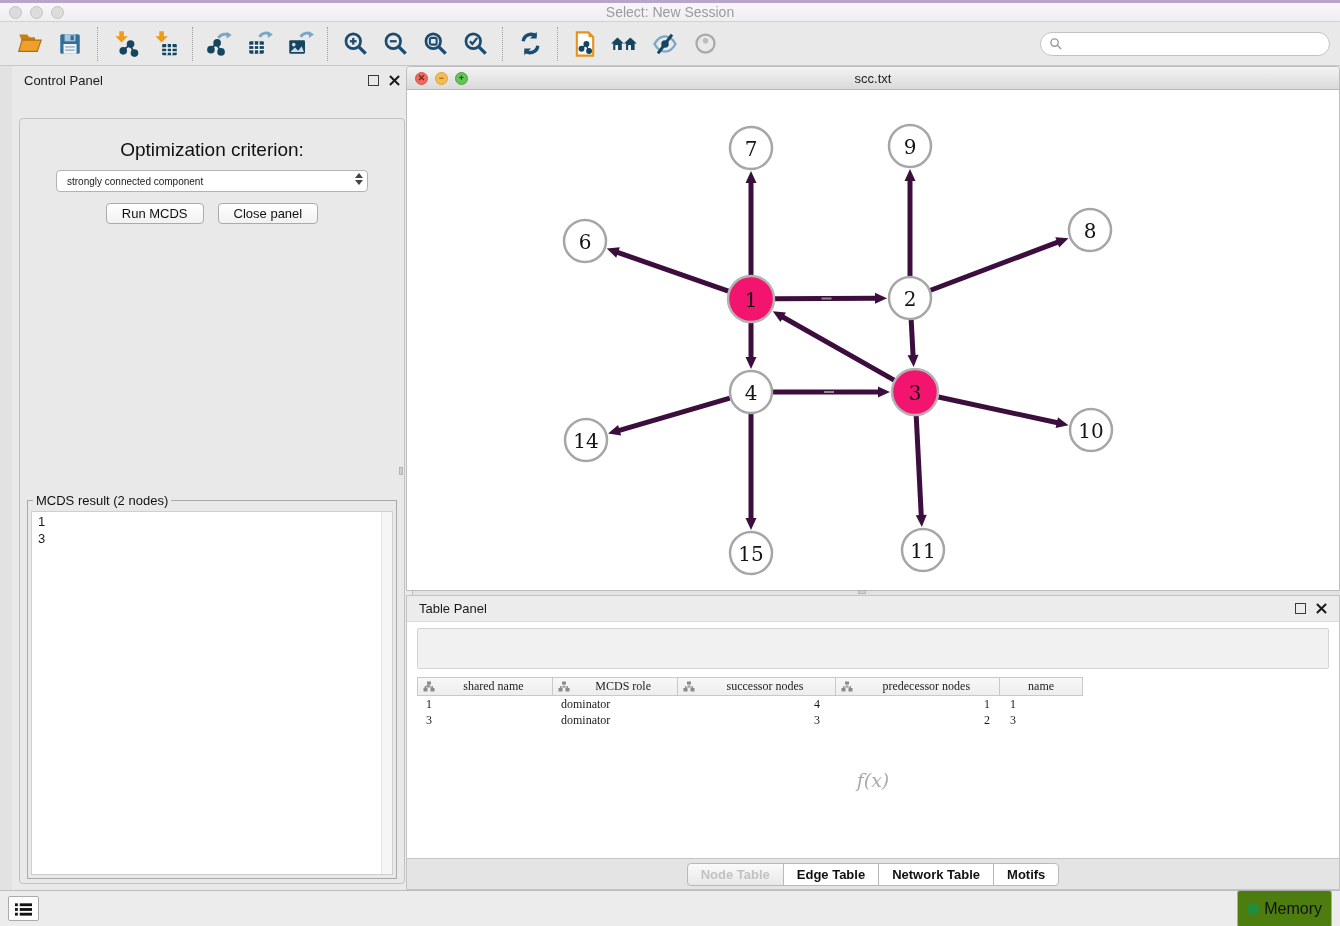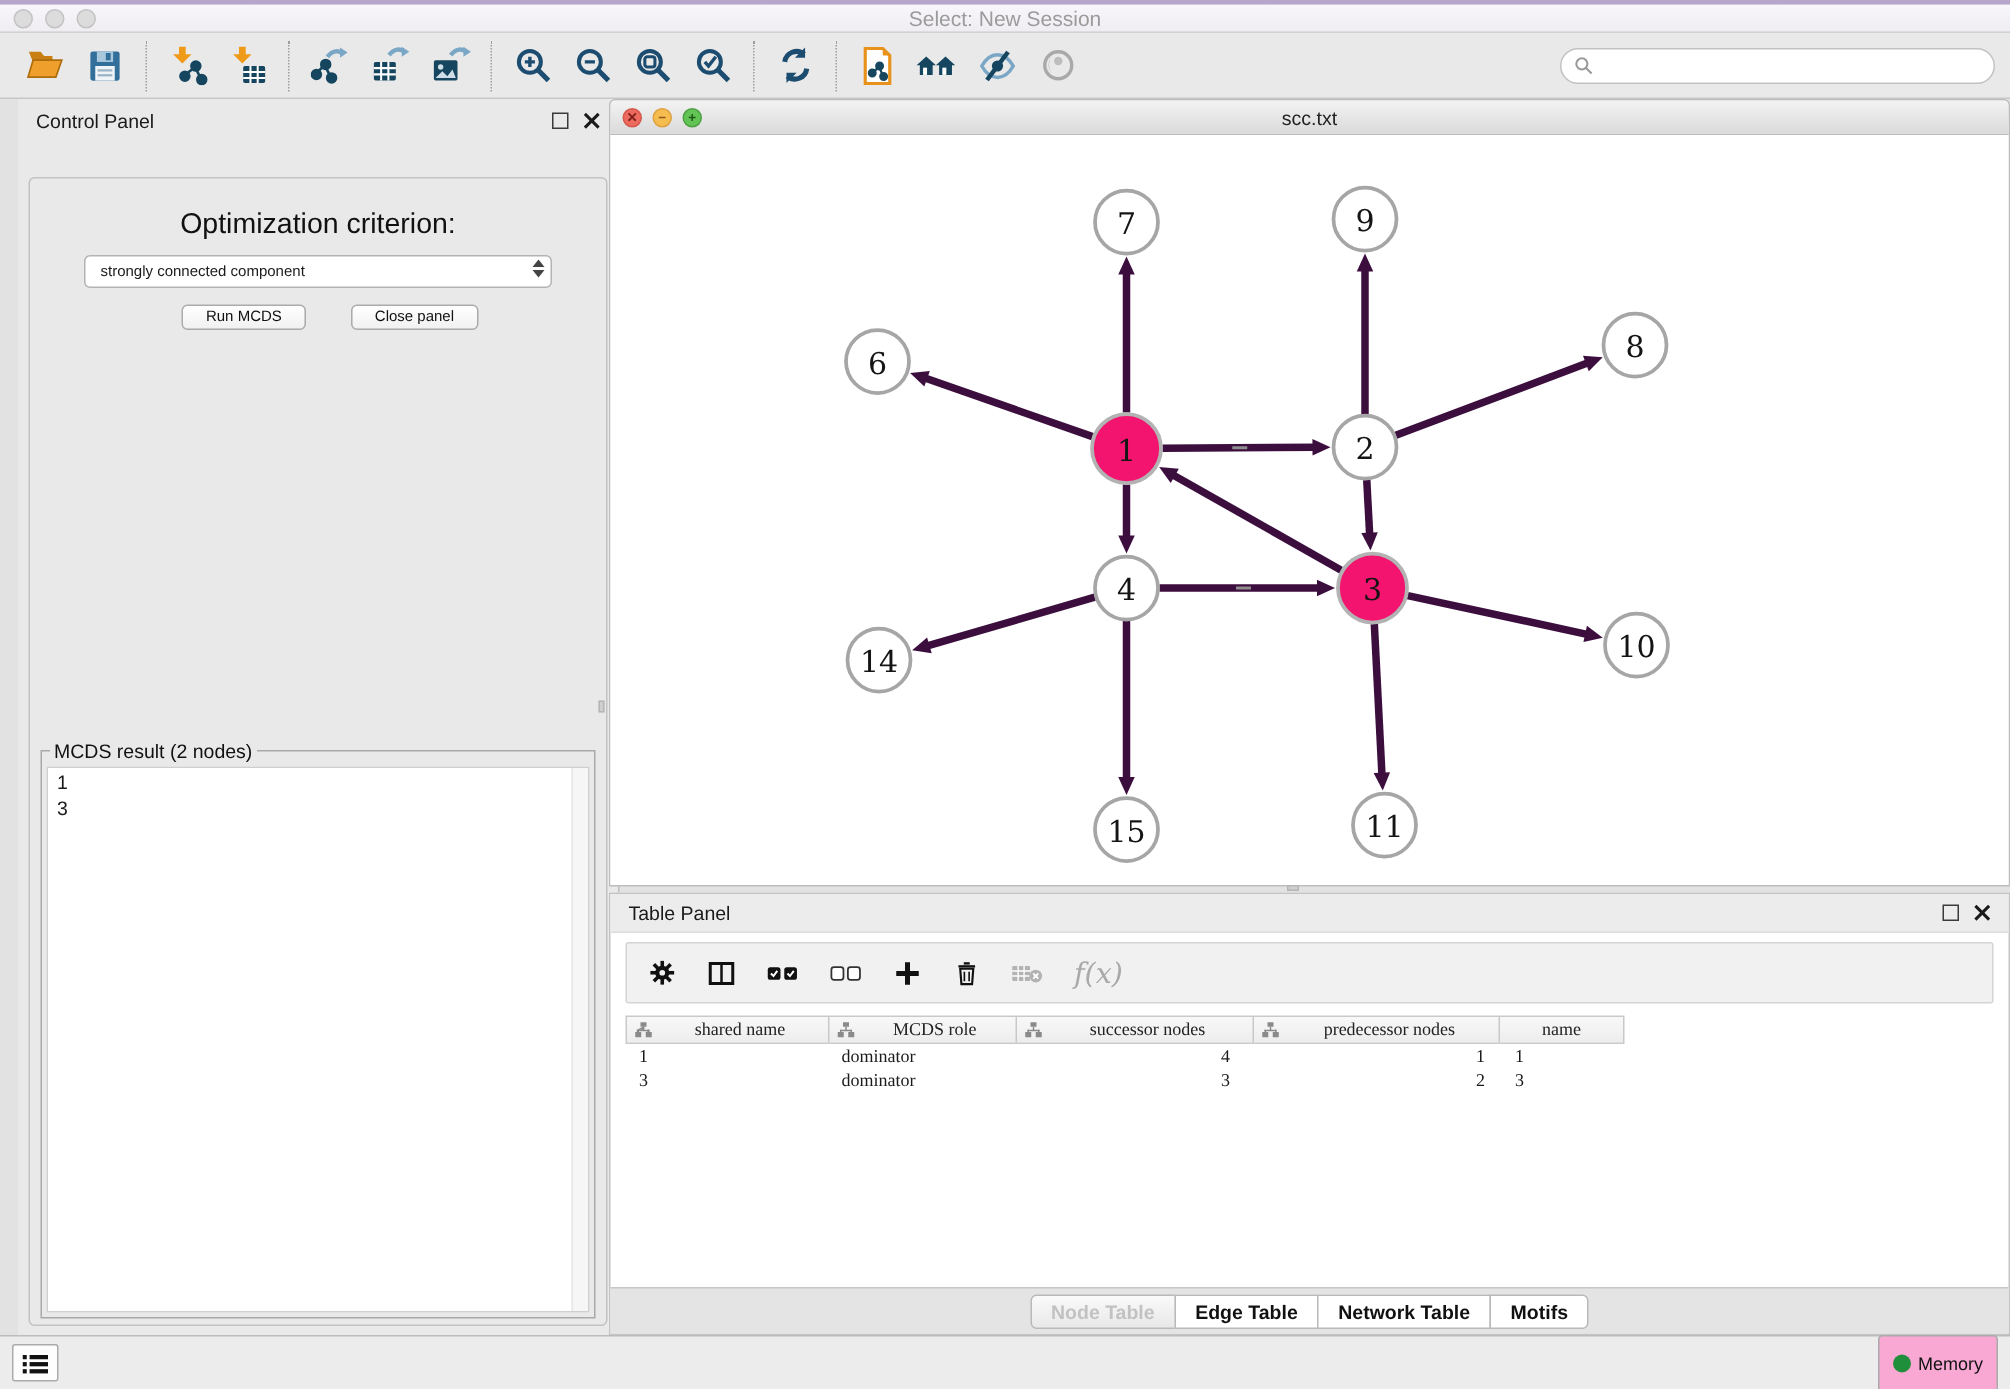--- a/index.html
+++ b/index.html
@@ -40,21 +40,21 @@
   .seg .tab.sel { background:linear-gradient(#fafafa,#e8e8e8); color:#c2c2c2; }
   .cp-body { position:absolute; top:52px; left:7px; right:7px; bottom:6px; border:1px solid #c2c2c2; border-radius:4px; background:#e9e9e9; }
   .opt-label { margin-top:20px; text-align:center; font-size:19px; color:#111; }
   .dropdown { margin:9px auto 0 auto; width:312px; height:22px; background:#fff; border:1px solid #b3b3b3; border-radius:4px;
     display:flex; align-items:center; font-size:10px; padding-left:10px; position:relative; }
   .dd-step { position:absolute; right:4px; top:2px; display:flex; flex-direction:column; gap:2px; align-items:center; }
   .dd-step i { width:0; height:0; border-left:4px solid transparent; border-right:4px solid transparent; display:block; }
   .dd-up { border-bottom:5px solid #444; }
   .dd-dn { border-top:5px solid #444; }
   .btn-row { margin-top:11px; display:flex; justify-content:center; gap:14px; }
-  .pbtn { font-size:10px; padding:2px 15px; background:linear-gradient(#ffffff,#f1f1f1); border:1px solid #ababab; border-radius:4px; color:#111;margin-left:16px; }
+  .pbtn { font-size:13px; padding:2px 15px; background:linear-gradient(#ffffff,#f1f1f1); border:1px solid #ababab; border-radius:4px; color:#111; }
   .result-fs { position:absolute; left:7px; right:7px; top:374px; bottom:4px; border:1px solid #a9a9a9; padding:3px; background:transparent; }
   .result-fs legend { font-size:13px; padding:0 3px; margin-left:2px; color:#111; }
   .result-box { height:100%; background:#fff; border:1px solid #cfcfcf; position:relative; font-size:13px; padding:1px 6px; line-height:17px; overflow:hidden; }
   .scrolltrack { position:absolute; right:0; top:0; bottom:0; width:11px; background:#f6f6f6; border-left:1px solid #e6e6e6; }
 
   
   .netwin { position:absolute; left:406px; top:0; width:934px; height:525px; border:1px solid #bdbdbd; border-radius:4px 4px 0 0; background:#fff; }
   .net-tb { height:23px; background:linear-gradient(#f3f3f3,#dadada); border-bottom:1px solid #b9b9b9; border-radius:4px 4px 0 0;
     display:flex; align-items:center; position:relative; }
   .net-lights { display:flex; gap:7px; padding-left:8px; z-index:2; }
@@ -62,21 +62,21 @@
   .tl.red { background:#ed6a5e; border:1px solid #d5574c; color:#7c201a; }
   .tl.yel { background:#f5bd4f; border:1px solid #dfa03f; color:#90591c; }
   .tl.grn { background:#61c454; border:1px solid #4da143; color:#1d5a17; }
   .net-title { position:absolute; left:0; right:0; text-align:center; font-size:13px; color:#222; }
   .net-canvas { position:relative; width:932px; height:500px; background:#fff; overflow:hidden; }
 
   
   .tpanel { position:absolute; left:406px; top:529px; width:934px; height:295px; background:#fff; border:1px solid #c4c4c4; }
   .tpanel .p-header { background:#ececec; border-bottom:1px solid #dcdcdc; height:26px; }
   .tp-toolbar { margin:6px 10px 0 10px; height:41px; border:1px solid #d4d4d4; background:#f1f1f1; border-radius:2px;
-    display:flex; align-items:center; gap:20px; padding:0 14px; }
+    display:flex; align-items:center; gap:20px; padding:0 14px;flex-direction:column; }
   .fx { font-family:"DejaVu Serif", serif; font-style:italic; font-size:19px; color:#a9a9a9; }
   .ttable { margin:8px 10px 0 10px; font-size:12px;font-family:Liberation Serif, serif; }
   .thead { display:flex; background:linear-gradient(#f8f8f8,#ededed); border:1px solid #c9c9c9; height:19px; width:666px; }
   .th { display:flex; align-items:center; border-right:1px solid #c9c9c9; height:100%; }
   .th .lbl { flex:1; text-align:center; color:#222; padding:0 2px; white-space:nowrap; }
   .th .tree { margin-left:5px; flex:0 0 auto; }
   .trow { display:flex; height:16px; align-items:center; }
   .tcell { white-space:nowrap; overflow:hidden; }
   .c0 { width:135px; padding-left:9px; }
   .c1 { width:125px; padding-left:9px; }
@@ -89,22 +89,22 @@
   .tp-footer .seg .tab { padding:3px 13px; font-weight:600; font-size:13px; }
   .tp-footer .seg .tab.sel { font-weight:600; }
 
   
   .knob { position:absolute; background:#cfcfcf; border:1px solid #b5b5b5; }
 
   
   .statusbar { position:absolute; left:0; bottom:0; right:0; height:36px; background:#ececec; border-top:1px solid #bcbcbc;
     display:flex; align-items:center; padding:0 8px; }
   .sbtn { width:31px; height:25px; background:#fdfdfd; border:1px solid #ababab; border-radius:2px; display:flex; align-items:center; justify-content:center; }
-  .membtn { margin-left:auto; height:38px; background:#f9a8d4; border:1px solid #ababab; border-radius:3px;
-    display:flex; align-items:center; gap:5px; padding:0 9px; font-size:12px; color:#111; }
+  .membtn { margin-left:auto; height:38px; background:#4d7c0f; border:1px solid #ababab; border-radius:3px;
+    display:flex; align-items:center; gap:5px; padding:0 9px; font-size:16px; color:#111; }
   .memdot { width:12px; height:12px; border-radius:50%; background:#1f8f3b; }
 </style>
 </head>
 <body>
 
 <div class="app">
 
   <div class="titlebar">
     <div class="lights">
       <span class="light"></span>

